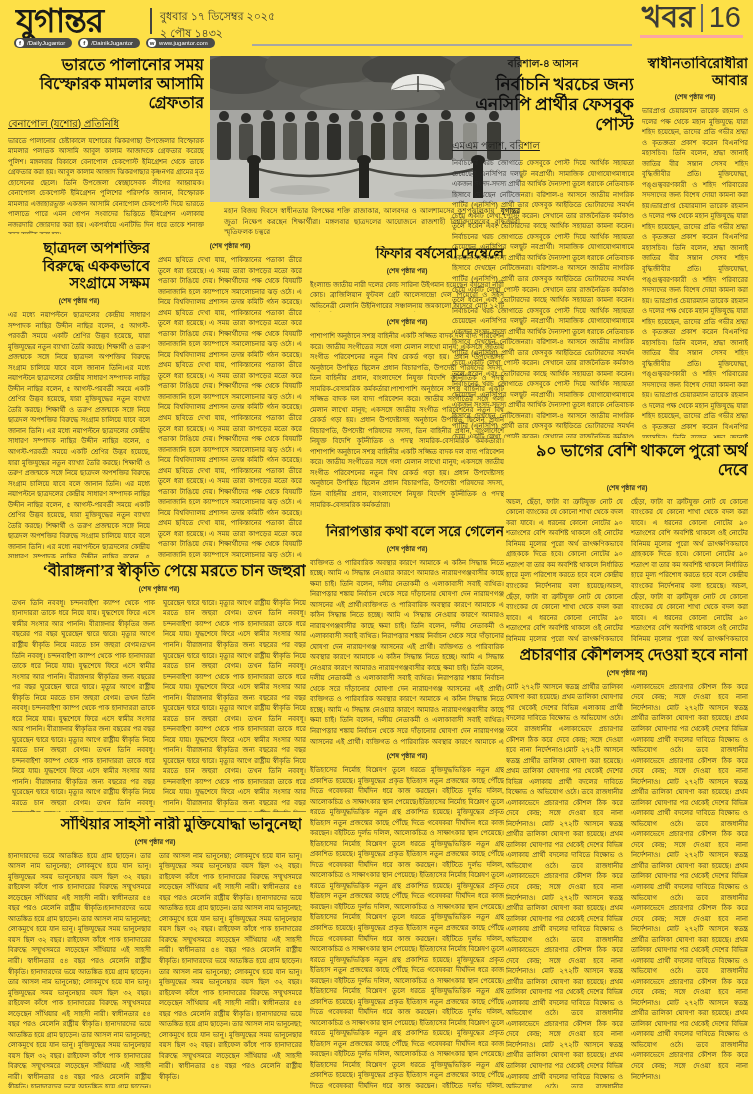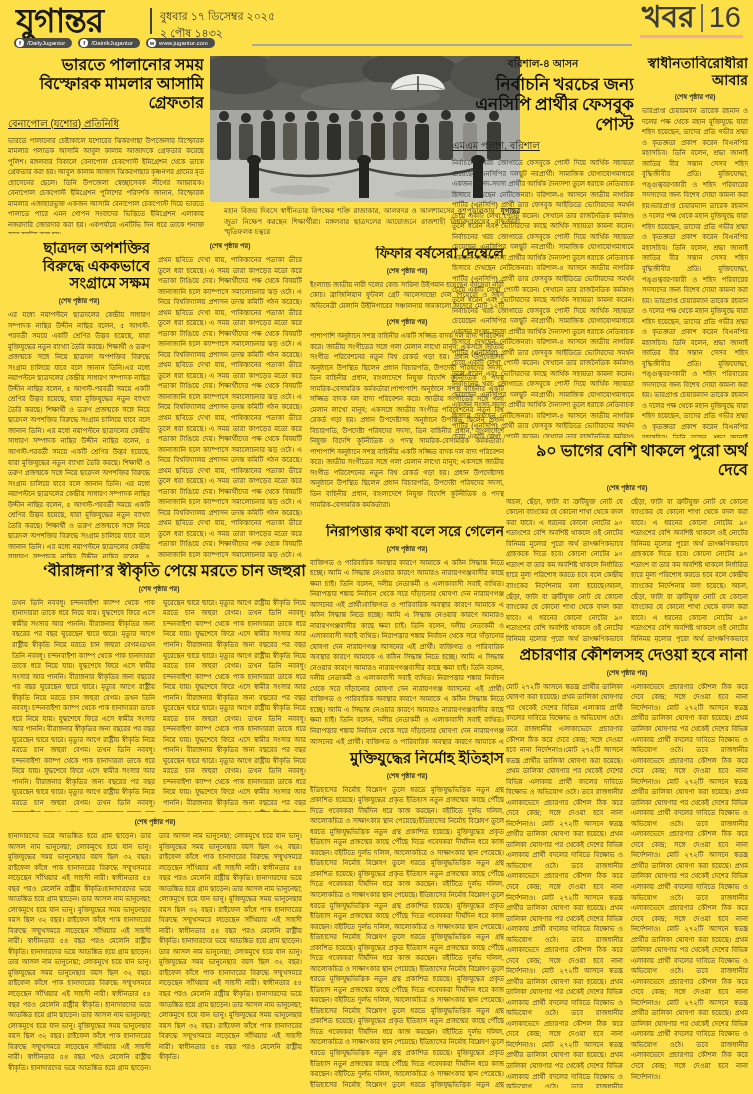--- a/index.html
+++ b/index.html
@@ -194,23 +194,23 @@
     <div class="body cols2">তখন তিনি নববধূ। চন্দনবাইশা ক্যাম্প থেকে পাক হানাদাররা তাকে ধরে নিয়ে যায়। যুদ্ধশেষে ফিরে এসে স্বামীর সংসার আর পাননি। বীরাঙ্গনার স্বীকৃতির জন্য বছরের পর বছর ঘুরেছেন দ্বারে দ্বারে। মৃত্যুর আগে রাষ্ট্রীয় স্বীকৃতি নিয়ে মরতে চান জহুরা বেগম।তখন তিনি নববধূ। চন্দনবাইশা ক্যাম্প থেকে পাক হানাদাররা তাকে ধরে নিয়ে যায়। যুদ্ধশেষে ফিরে এসে স্বামীর সংসার আর পাননি। বীরাঙ্গনার স্বীকৃতির জন্য বছরের পর বছর ঘুরেছেন দ্বারে দ্বারে। মৃত্যুর আগে রাষ্ট্রীয় স্বীকৃতি নিয়ে মরতে চান জহুরা বেগম। তখন তিনি নববধূ। চন্দনবাইশা ক্যাম্প থেকে পাক হানাদাররা তাকে ধরে নিয়ে যায়। যুদ্ধশেষে ফিরে এসে স্বামীর সংসার আর পাননি। বীরাঙ্গনার স্বীকৃতির জন্য বছরের পর বছর ঘুরেছেন দ্বারে দ্বারে। মৃত্যুর আগে রাষ্ট্রীয় স্বীকৃতি নিয়ে মরতে চান জহুরা বেগম। তখন তিনি নববধূ। চন্দনবাইশা ক্যাম্প থেকে পাক হানাদাররা তাকে ধরে নিয়ে যায়। যুদ্ধশেষে ফিরে এসে স্বামীর সংসার আর পাননি। বীরাঙ্গনার স্বীকৃতির জন্য বছরের পর বছর ঘুরেছেন দ্বারে দ্বারে। মৃত্যুর আগে রাষ্ট্রীয় স্বীকৃতি নিয়ে মরতে চান জহুরা বেগম। তখন তিনি নববধূ। চন্দনবাইশা ক্যাম্প থেকে পাক হানাদাররা তাকে ধরে নিয়ে যায়। যুদ্ধশেষে ফিরে এসে স্বামীর সংসার আর পাননি। বীরাঙ্গনার স্বীকৃতির জন্য বছরের পর বছর ঘুরেছেন দ্বারে দ্বারে। মৃত্যুর আগে রাষ্ট্রীয় স্বীকৃতি নিয়ে মরতে চান জহুরা বেগম। তখন তিনি নববধূ। চন্দনবাইশা ক্যাম্প থেকে পাক হানাদাররা তাকে ধরে নিয়ে যায়। যুদ্ধশেষে ফিরে এসে স্বামীর সংসার আর পাননি। বীরাঙ্গনার স্বীকৃতির জন্য বছরের পর বছর ঘুরেছেন দ্বারে দ্বারে। মৃত্যুর আগে রাষ্ট্রীয় স্বীকৃতি নিয়ে মরতে চান জহুরা বেগম। তখন তিনি নববধূ। চন্দনবাইশা ক্যাম্প থেকে পাক হানাদাররা তাকে ধরে নিয়ে যায়। যুদ্ধশেষে ফিরে এসে স্বামীর সংসার আর পাননি। বীরাঙ্গনার স্বীকৃতির জন্য বছরের পর বছর ঘুরেছেন দ্বারে দ্বারে। মৃত্যুর আগে রাষ্ট্রীয় স্বীকৃতি নিয়ে মরতে চান জহুরা বেগম। তখন তিনি নববধূ। চন্দনবাইশা ক্যাম্প থেকে পাক হানাদাররা তাকে ধরে নিয়ে যায়। যুদ্ধশেষে ফিরে এসে স্বামীর সংসার আর পাননি। বীরাঙ্গনার স্বীকৃতির জন্য বছরের পর বছর ঘুরেছেন দ্বারে দ্বারে। মৃত্যুর আগে রাষ্ট্রীয় স্বীকৃতি নিয়ে মরতে চান জহুরা বেগম। তখন তিনি নববধূ। চন্দনবাইশা ক্যাম্প থেকে পাক হানাদাররা তাকে ধরে নিয়ে যায়। যুদ্ধশেষে ফিরে এসে স্বামীর সংসার আর পাননি। বীরাঙ্গনার স্বীকৃতির জন্য বছরের পর বছর ঘুরেছেন দ্বারে দ্বারে। মৃত্যুর আগে রাষ্ট্রীয় স্বীকৃতি নিয়ে মরতে চান জহুরা বেগম। </div>
   </article>
 
   <article class="art" style="left:506px;top:646px;width:242px;height:442px">
     <h2 class="h h16">প্রচারণার কৌশলসহ দেওয়া হবে নানা</h2>
     <div class="cont">(শেষ পৃষ্ঠার পর)</div>
     <div class="body cols2">মোট ২৭২টি আসনে স্বতন্ত্র প্রার্থীর তালিকা ঘোষণা করা হয়েছে। প্রথম তালিকা ঘোষণার পর থেকেই দেশের বিভিন্ন এলাকায় প্রার্থী বদলের দাবিতে বিক্ষোভ ও অভিযোগ ওঠে। তবে রাজধানীর এলাকাভেদে প্রচারণার কৌশল ঠিক করে দেবে কেন্দ্র; সঙ্গে দেওয়া হবে নানা নির্দেশনাও।মোট ২৭২টি আসনে স্বতন্ত্র প্রার্থীর তালিকা ঘোষণা করা হয়েছে। প্রথম তালিকা ঘোষণার পর থেকেই দেশের বিভিন্ন এলাকায় প্রার্থী বদলের দাবিতে বিক্ষোভ ও অভিযোগ ওঠে। তবে রাজধানীর এলাকাভেদে প্রচারণার কৌশল ঠিক করে দেবে কেন্দ্র; সঙ্গে দেওয়া হবে নানা নির্দেশনাও। মোট ২৭২টি আসনে স্বতন্ত্র প্রার্থীর তালিকা ঘোষণা করা হয়েছে। প্রথম তালিকা ঘোষণার পর থেকেই দেশের বিভিন্ন এলাকায় প্রার্থী বদলের দাবিতে বিক্ষোভ ও অভিযোগ ওঠে। তবে রাজধানীর এলাকাভেদে প্রচারণার কৌশল ঠিক করে দেবে কেন্দ্র; সঙ্গে দেওয়া হবে নানা নির্দেশনাও। মোট ২৭২টি আসনে স্বতন্ত্র প্রার্থীর তালিকা ঘোষণা করা হয়েছে। প্রথম তালিকা ঘোষণার পর থেকেই দেশের বিভিন্ন এলাকায় প্রার্থী বদলের দাবিতে বিক্ষোভ ও অভিযোগ ওঠে। তবে রাজধানীর এলাকাভেদে প্রচারণার কৌশল ঠিক করে দেবে কেন্দ্র; সঙ্গে দেওয়া হবে নানা নির্দেশনাও। মোট ২৭২টি আসনে স্বতন্ত্র প্রার্থীর তালিকা ঘোষণা করা হয়েছে। প্রথম তালিকা ঘোষণার পর থেকেই দেশের বিভিন্ন এলাকায় প্রার্থী বদলের দাবিতে বিক্ষোভ ও অভিযোগ ওঠে। তবে রাজধানীর এলাকাভেদে প্রচারণার কৌশল ঠিক করে দেবে কেন্দ্র; সঙ্গে দেওয়া হবে নানা নির্দেশনাও। মোট ২৭২টি আসনে স্বতন্ত্র প্রার্থীর তালিকা ঘোষণা করা হয়েছে। প্রথম তালিকা ঘোষণার পর থেকেই দেশের বিভিন্ন এলাকায় প্রার্থী বদলের দাবিতে বিক্ষোভ ও অভিযোগ ওঠে। তবে রাজধানীর এলাকাভেদে প্রচারণার কৌশল ঠিক করে দেবে কেন্দ্র; সঙ্গে দেওয়া হবে নানা নির্দেশনাও। মোট ২৭২টি আসনে স্বতন্ত্র প্রার্থীর তালিকা ঘোষণা করা হয়েছে। প্রথম তালিকা ঘোষণার পর থেকেই দেশের বিভিন্ন এলাকায় প্রার্থী বদলের দাবিতে বিক্ষোভ ও অভিযোগ ওঠে। তবে রাজধানীর এলাকাভেদে প্রচারণার কৌশল ঠিক করে দেবে কেন্দ্র; সঙ্গে দেওয়া হবে নানা নির্দেশনাও। মোট ২৭২টি আসনে স্বতন্ত্র প্রার্থীর তালিকা ঘোষণা করা হয়েছে। প্রথম তালিকা ঘোষণার পর থেকেই দেশের বিভিন্ন এলাকায় প্রার্থী বদলের দাবিতে বিক্ষোভ ও অভিযোগ ওঠে। তবে রাজধানীর এলাকাভেদে প্রচারণার কৌশল ঠিক করে দেবে কেন্দ্র; সঙ্গে দেওয়া হবে নানা নির্দেশনাও। মোট ২৭২টি আসনে স্বতন্ত্র প্রার্থীর তালিকা ঘোষণা করা হয়েছে। প্রথম তালিকা ঘোষণার পর থেকেই দেশের বিভিন্ন এলাকায় প্রার্থী বদলের দাবিতে বিক্ষোভ ও অভিযোগ ওঠে। তবে রাজধানীর এলাকাভেদে প্রচারণার কৌশল ঠিক করে দেবে কেন্দ্র; সঙ্গে দেওয়া হবে নানা নির্দেশনাও। মোট ২৭২টি আসনে স্বতন্ত্র প্রার্থীর তালিকা ঘোষণা করা হয়েছে। প্রথম তালিকা ঘোষণার পর থেকেই দেশের বিভিন্ন এলাকায় প্রার্থী বদলের দাবিতে বিক্ষোভ ও অভিযোগ ওঠে। তবে রাজধানীর এলাকাভেদে প্রচারণার কৌশল ঠিক করে দেবে কেন্দ্র; সঙ্গে দেওয়া হবে নানা নির্দেশনাও। মোট ২৭২টি আসনে স্বতন্ত্র প্রার্থীর তালিকা ঘোষণা করা হয়েছে। প্রথম তালিকা ঘোষণার পর থেকেই দেশের বিভিন্ন এলাকায় প্রার্থী বদলের দাবিতে বিক্ষোভ ও অভিযোগ ওঠে। তবে রাজধানীর এলাকাভেদে প্রচারণার কৌশল ঠিক করে দেবে কেন্দ্র; সঙ্গে দেওয়া হবে নানা নির্দেশনাও। </div>
   </article>
 
   <article class="art" style="left:310px;top:750px;width:194px;height:338px">
-    <h2 class="h h15">মুক্তিযুদ্ধের নির্মোহ ইতিহাস</h2>
     <div class="cont">(শেষ পৃষ্ঠার পর)</div>
     <div class="body">ইতিহাসের নির্মোহ বিশ্লেষণ তুলে ধরতে মুক্তিযুদ্ধভিত্তিক নতুন গ্রন্থ প্রকাশিত হয়েছে। মুক্তিযুদ্ধের প্রকৃত ইতিহাস নতুন প্রজন্মের কাছে পৌঁছে দিতে গবেষকরা দীর্ঘদিন ধরে কাজ করছেন। বইটিতে দুর্লভ দলিল, আলোকচিত্র ও সাক্ষাৎকার স্থান পেয়েছে।ইতিহাসের নির্মোহ বিশ্লেষণ তুলে ধরতে মুক্তিযুদ্ধভিত্তিক নতুন গ্রন্থ প্রকাশিত হয়েছে। মুক্তিযুদ্ধের প্রকৃত ইতিহাস নতুন প্রজন্মের কাছে পৌঁছে দিতে গবেষকরা দীর্ঘদিন ধরে কাজ করছেন। বইটিতে দুর্লভ দলিল, আলোকচিত্র ও সাক্ষাৎকার স্থান পেয়েছে। ইতিহাসের নির্মোহ বিশ্লেষণ তুলে ধরতে মুক্তিযুদ্ধভিত্তিক নতুন গ্রন্থ প্রকাশিত হয়েছে। মুক্তিযুদ্ধের প্রকৃত ইতিহাস নতুন প্রজন্মের কাছে পৌঁছে দিতে গবেষকরা দীর্ঘদিন ধরে কাজ করছেন। বইটিতে দুর্লভ দলিল, আলোকচিত্র ও সাক্ষাৎকার স্থান পেয়েছে। ইতিহাসের নির্মোহ বিশ্লেষণ তুলে ধরতে মুক্তিযুদ্ধভিত্তিক নতুন গ্রন্থ প্রকাশিত হয়েছে। মুক্তিযুদ্ধের প্রকৃত ইতিহাস নতুন প্রজন্মের কাছে পৌঁছে দিতে গবেষকরা দীর্ঘদিন ধরে কাজ করছেন। বইটিতে দুর্লভ দলিল, আলোকচিত্র ও সাক্ষাৎকার স্থান পেয়েছে। ইতিহাসের নির্মোহ বিশ্লেষণ তুলে ধরতে মুক্তিযুদ্ধভিত্তিক নতুন গ্রন্থ প্রকাশিত হয়েছে। মুক্তিযুদ্ধের প্রকৃত ইতিহাস নতুন প্রজন্মের কাছে পৌঁছে দিতে গবেষকরা দীর্ঘদিন ধরে কাজ করছেন। বইটিতে দুর্লভ দলিল, আলোকচিত্র ও সাক্ষাৎকার স্থান পেয়েছে। ইতিহাসের নির্মোহ বিশ্লেষণ তুলে ধরতে মুক্তিযুদ্ধভিত্তিক নতুন গ্রন্থ প্রকাশিত হয়েছে। মুক্তিযুদ্ধের প্রকৃত ইতিহাস নতুন প্রজন্মের কাছে পৌঁছে দিতে গবেষকরা দীর্ঘদিন ধরে কাজ করছেন। বইটিতে দুর্লভ দলিল, আলোকচিত্র ও সাক্ষাৎকার স্থান পেয়েছে। ইতিহাসের নির্মোহ বিশ্লেষণ তুলে ধরতে মুক্তিযুদ্ধভিত্তিক নতুন গ্রন্থ প্রকাশিত হয়েছে। মুক্তিযুদ্ধের প্রকৃত ইতিহাস নতুন প্রজন্মের কাছে পৌঁছে দিতে গবেষকরা দীর্ঘদিন ধরে কাজ করছেন। বইটিতে দুর্লভ দলিল, আলোকচিত্র ও সাক্ষাৎকার স্থান পেয়েছে। ইতিহাসের নির্মোহ বিশ্লেষণ তুলে ধরতে মুক্তিযুদ্ধভিত্তিক নতুন গ্রন্থ প্রকাশিত হয়েছে। মুক্তিযুদ্ধের প্রকৃত ইতিহাস নতুন প্রজন্মের কাছে পৌঁছে দিতে গবেষকরা দীর্ঘদিন ধরে কাজ করছেন। বইটিতে দুর্লভ দলিল, আলোকচিত্র ও সাক্ষাৎকার স্থান পেয়েছে। ইতিহাসের নির্মোহ বিশ্লেষণ তুলে ধরতে মুক্তিযুদ্ধভিত্তিক নতুন গ্রন্থ প্রকাশিত হয়েছে। মুক্তিযুদ্ধের প্রকৃত ইতিহাস নতুন প্রজন্মের কাছে পৌঁছে দিতে গবেষকরা দীর্ঘদিন ধরে কাজ করছেন। বইটিতে দুর্লভ দলিল, আলোকচিত্র ও সাক্ষাৎকার স্থান পেয়েছে। </div>
   </article>
 
   <article class="art" style="left:8px;top:816px;width:294px;height:272px">
+    <h2 class="h h15">সাঁথিয়ার সাহসী নারী মুক্তিযোদ্ধা ভানুনেছা</h2>
     <div class="cont">(শেষ পৃষ্ঠার পর)</div>
     <div class="body cols2">হানাদারদের ভয়ে আতঙ্কিত হয়ে গ্রাম ছাড়েন। তার আসল নাম ভানুনেছা; লোকমুখে হয়ে যান ভানু। মুক্তিযুদ্ধের সময় ভানুনেছার বয়স ছিল ৩২ বছর। রাইফেল কাঁধে পাক হানাদারের বিরুদ্ধে সম্মুখসমরে লড়েছেন সাঁথিয়ার এই সাহসী নারী। স্বাধীনতার ৫৪ বছর পরও মেলেনি রাষ্ট্রীয় স্বীকৃতি।হানাদারদের ভয়ে আতঙ্কিত হয়ে গ্রাম ছাড়েন। তার আসল নাম ভানুনেছা; লোকমুখে হয়ে যান ভানু। মুক্তিযুদ্ধের সময় ভানুনেছার বয়স ছিল ৩২ বছর। রাইফেল কাঁধে পাক হানাদারের বিরুদ্ধে সম্মুখসমরে লড়েছেন সাঁথিয়ার এই সাহসী নারী। স্বাধীনতার ৫৪ বছর পরও মেলেনি রাষ্ট্রীয় স্বীকৃতি। হানাদারদের ভয়ে আতঙ্কিত হয়ে গ্রাম ছাড়েন। তার আসল নাম ভানুনেছা; লোকমুখে হয়ে যান ভানু। মুক্তিযুদ্ধের সময় ভানুনেছার বয়স ছিল ৩২ বছর। রাইফেল কাঁধে পাক হানাদারের বিরুদ্ধে সম্মুখসমরে লড়েছেন সাঁথিয়ার এই সাহসী নারী। স্বাধীনতার ৫৪ বছর পরও মেলেনি রাষ্ট্রীয় স্বীকৃতি। হানাদারদের ভয়ে আতঙ্কিত হয়ে গ্রাম ছাড়েন। তার আসল নাম ভানুনেছা; লোকমুখে হয়ে যান ভানু। মুক্তিযুদ্ধের সময় ভানুনেছার বয়স ছিল ৩২ বছর। রাইফেল কাঁধে পাক হানাদারের বিরুদ্ধে সম্মুখসমরে লড়েছেন সাঁথিয়ার এই সাহসী নারী। স্বাধীনতার ৫৪ বছর পরও মেলেনি রাষ্ট্রীয় স্বীকৃতি। হানাদারদের ভয়ে আতঙ্কিত হয়ে গ্রাম ছাড়েন। তার আসল নাম ভানুনেছা; লোকমুখে হয়ে যান ভানু। মুক্তিযুদ্ধের সময় ভানুনেছার বয়স ছিল ৩২ বছর। রাইফেল কাঁধে পাক হানাদারের বিরুদ্ধে সম্মুখসমরে লড়েছেন সাঁথিয়ার এই সাহসী নারী। স্বাধীনতার ৫৪ বছর পরও মেলেনি রাষ্ট্রীয় স্বীকৃতি। হানাদারদের ভয়ে আতঙ্কিত হয়ে গ্রাম ছাড়েন। তার আসল নাম ভানুনেছা; লোকমুখে হয়ে যান ভানু। মুক্তিযুদ্ধের সময় ভানুনেছার বয়স ছিল ৩২ বছর। রাইফেল কাঁধে পাক হানাদারের বিরুদ্ধে সম্মুখসমরে লড়েছেন সাঁথিয়ার এই সাহসী নারী। স্বাধীনতার ৫৪ বছর পরও মেলেনি রাষ্ট্রীয় স্বীকৃতি। হানাদারদের ভয়ে আতঙ্কিত হয়ে গ্রাম ছাড়েন। তার আসল নাম ভানুনেছা; লোকমুখে হয়ে যান ভানু। মুক্তিযুদ্ধের সময় ভানুনেছার বয়স ছিল ৩২ বছর। রাইফেল কাঁধে পাক হানাদারের বিরুদ্ধে সম্মুখসমরে লড়েছেন সাঁথিয়ার এই সাহসী নারী। স্বাধীনতার ৫৪ বছর পরও মেলেনি রাষ্ট্রীয় স্বীকৃতি। হানাদারদের ভয়ে আতঙ্কিত হয়ে গ্রাম ছাড়েন। তার আসল নাম ভানুনেছা; লোকমুখে হয়ে যান ভানু। মুক্তিযুদ্ধের সময় ভানুনেছার বয়স ছিল ৩২ বছর। রাইফেল কাঁধে পাক হানাদারের বিরুদ্ধে সম্মুখসমরে লড়েছেন সাঁথিয়ার এই সাহসী নারী। স্বাধীনতার ৫৪ বছর পরও মেলেনি রাষ্ট্রীয় স্বীকৃতি। </div>
   </article>
 
 </div>
 
 </body></html>

